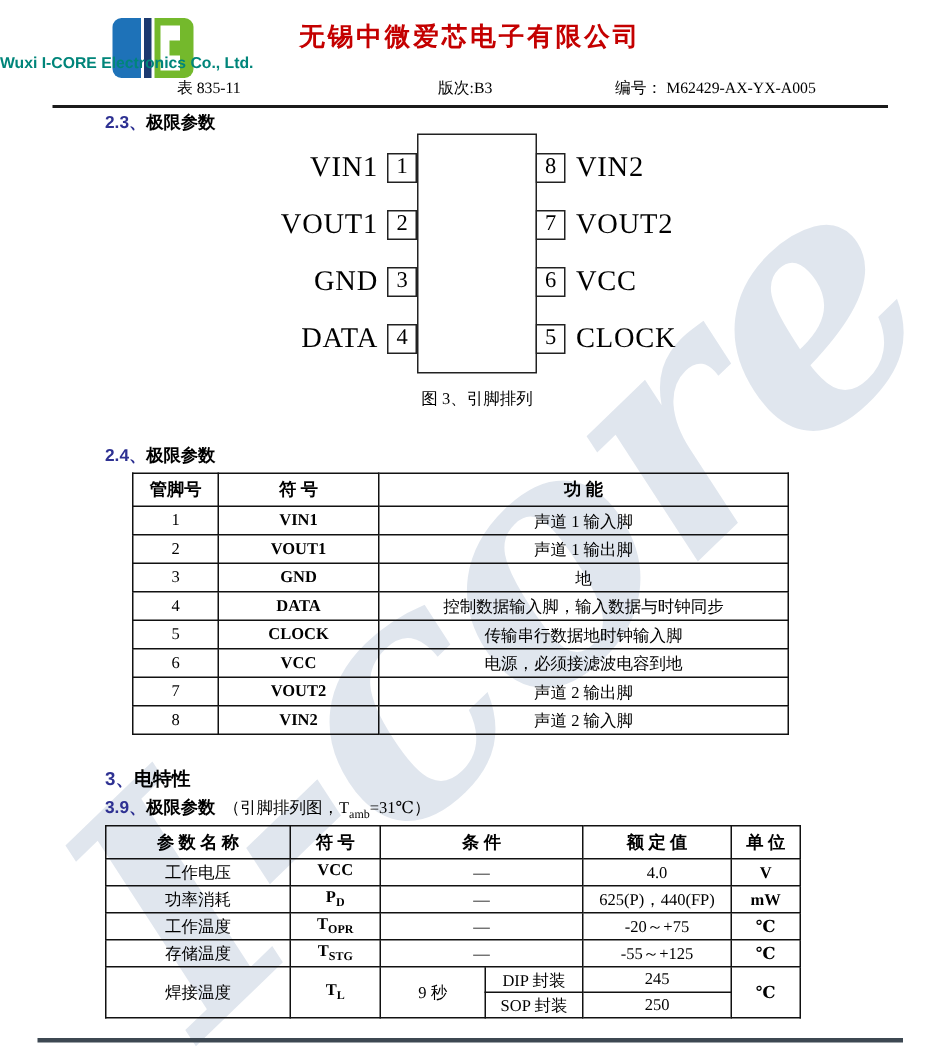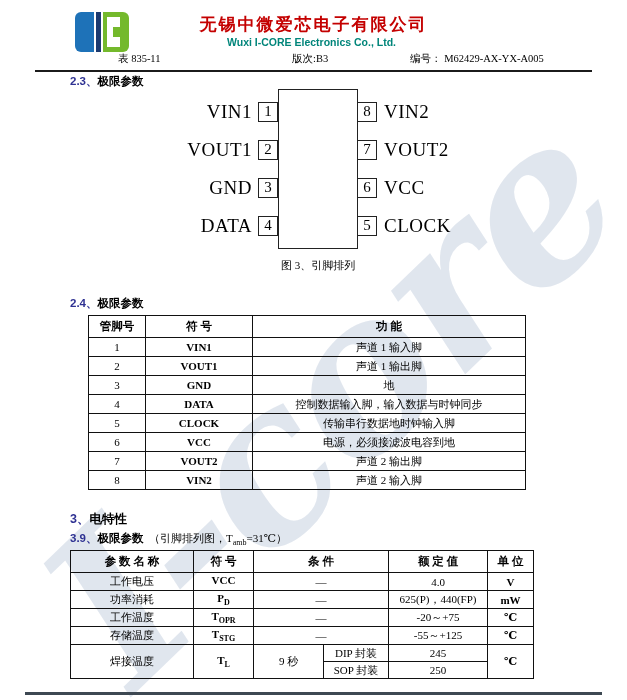--- a/index.html
+++ b/index.html
@@ -14,21 +14,21 @@
   
   .logo{position:absolute;left:75px;top:12px;width:54px;height:40px;}
   .logo div{position:absolute;}
   .logo-blue{left:0;top:0;width:19px;height:40px;background:#1e72b8;border-radius:6px 0 0 6px;}
   .logo-navy{left:21px;top:0;width:5px;height:40px;background:#1c3a70;}
   .logo-green{left:28px;top:0;width:26px;height:40px;background:#74b92c;border-radius:0 6px 6px 0;}
   .logo-c-white{left:4px;top:5px;width:13px;height:30px;background:#fff;}
   .logo-c-inner{left:10px;top:15px;width:9px;height:10px;background:#74b92c;}
   .company-cn{position:absolute;left:0;right:0;top:13px;text-align:center;
               font-size:17px;font-weight:bold;letter-spacing:2px;color:#c40000;}
-  .company-en{position:absolute;left:0;right:4px;top:36px;text-align:center;
+  .company-en{position:absolute;left:0;right:4px;top:36px;text-align:left;
               font-family:"Liberation Sans","DejaVu Sans",sans-serif;
               font-size:10.5px;font-weight:bold;color:#00857a;}
   .hdr-info{position:absolute;top:52px;font-size:10.5px;}
   .hdr-rule{position:absolute;left:35px;top:70px;width:557px;height:2px;background:#1b1b1b;}
   
   .sec{position:absolute;left:70px;font-family:"Liberation Sans","DejaVu Sans",sans-serif;
        font-weight:bold;font-size:11.5px;color:#000;}
   .sec .no{color:#2e3192;}
   .sec-note{font-family:"Liberation Serif","DejaVu Serif",serif;font-weight:normal;font-size:11px;}
   sub{font-size:8px;}

